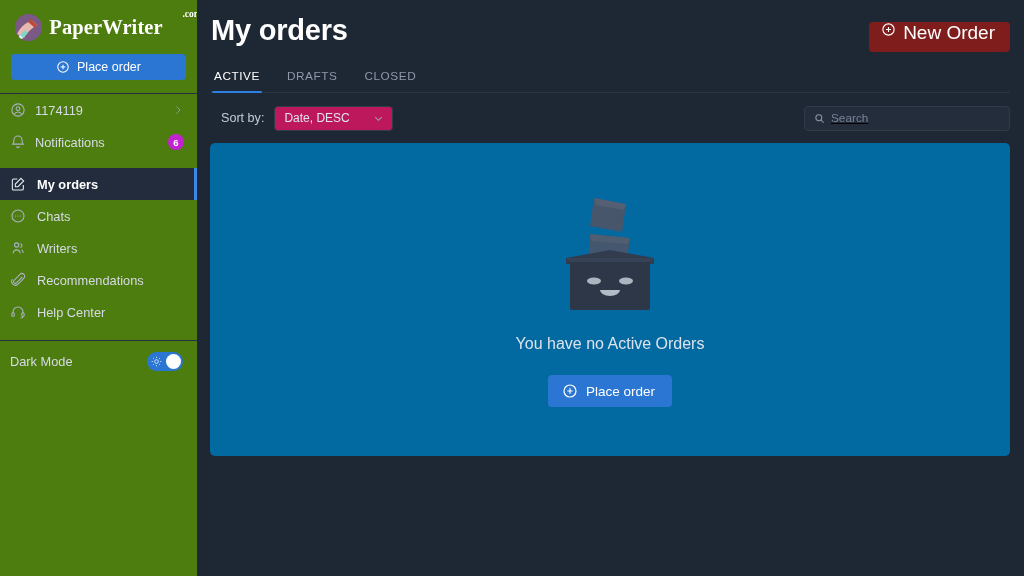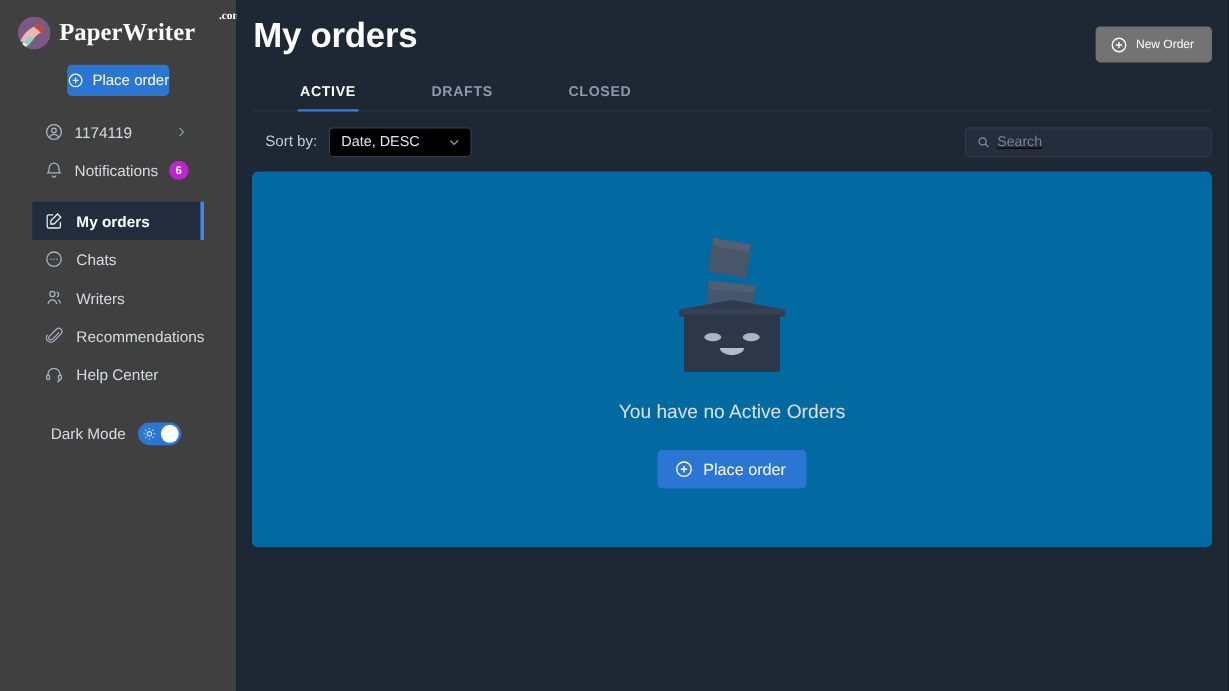--- a/index.html
+++ b/index.html
@@ -7,25 +7,24 @@
     width: 1024px; height: 576px;
     background: #0e1420;
     font-family: "Liberation Sans", sans-serif;
     overflow: hidden;
   }
   .app { position: relative; width: 1024px; height: 576px; display: flex; }
 
   
   .sidebar {
     width: 197px; height: 576px;
-    background: #404040;
+    background: #4d7c0f;
     display: flex; flex-direction: column;
     flex: 0 0 197px;
     position: relative;
-    align-items: center;
   }
   .logo-row {
     height: 50px;
     display: flex; align-items: center; justify-content: center;
     gap: 7px;
     padding-top: 4px;
   }
   .logo-mark {
     width: 27px; height: 27px; border-radius: 50%;
     background: #7a5a84;
@@ -114,51 +113,50 @@
     position: relative; padding: 0 14px 0 13px;
   }
   .topbar { display: flex; align-items: flex-start; justify-content: space-between; padding-top: 14px; }
   .page-title {
     font-size: 29px; font-weight: 700; color: #ffffff;
     letter-spacing: -.2px; padding-left: 1px;
   }
   .new-order-btn {
     margin-top: 8px;
     height: 30px; padding: 0 15px 0 12px;
-    background: #737373; border: none; border-radius: 4px;
-    color: #fff; font-size: 10px;
-    font-family: "Liberation Sans", sans-serif;
-    display: flex; align-items: center; gap: 7px; cursor: pointer;
+    background: #7f1d1d; border: none; border-radius: 4px;
+    color: #fff; font-size: 19px;
+    font-family: "Liberation Sans", sans-serif;
+    display: flex; gap: 7px; cursor: pointer;
   }
 
   .tabs {
     margin-top: 17px; display: flex; gap: 23px;
     border-bottom: 1px solid #2b3442; padding-left: 2px;
   }
   .tab {
-    font-size: 11.8px; font-weight: 700; letter-spacing: .55px;
+    font-size: 11.8px; font-weight: 400; letter-spacing: .55px;
     color: #8e99ab; padding: 0 2px 9px 2px; cursor: pointer;
     position: relative; background: none; border: none;
     font-family: "Liberation Sans", sans-serif;
-    margin-left: 36px;
   }
   .tab.active { color: #ffffff; }
   .tab.active::after {
     content: ""; position: absolute; left: 0; right: 0; bottom: -1px;
     height: 2.5px; background: #2f7fe0; border-radius: 2px;
   }
 
   .toolbar {
     height: 50px; display: flex; align-items: center;
     justify-content: space-between; padding: 0 0 0 11px;
   }
   .sortwrap { display: flex; align-items: center; gap: 10px; text-align: right; }
   .sort-label { font-size: 12.6px; color: #c3cbd8; }
   .select {
-    width: 119px; height: 25px; background: #000000;
+    width: 119px; height: 25px; background: #be185d;
     border: 1px solid #333c4b; border-radius: 4px;
     display: flex; align-items: center; justify-content: space-between;
     padding: 0 8px 0 9px; cursor: pointer;
   }
   .select-value { font-size: 12px; color: #dfe4ec; }
   .chev-down { width: 11px; height: 11px; color: #97a2b3; }
   .searchbox {
     width: 206px; height: 25px; background: #242d3b;
     border: 1px solid #303a49; border-radius: 4px;
     display: flex; align-items: center; gap: 6px; padding: 0 9px;

